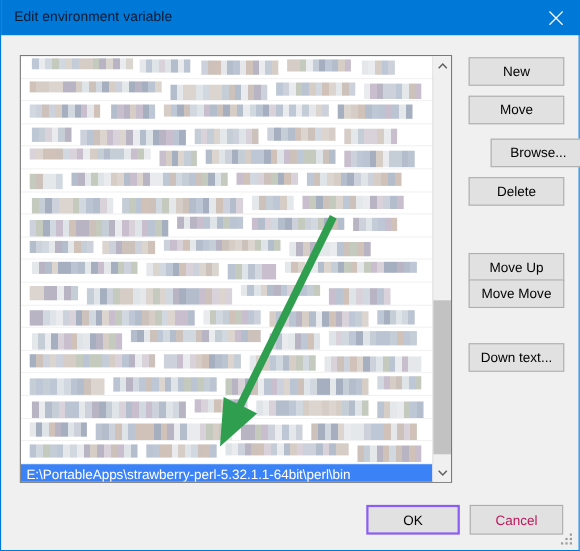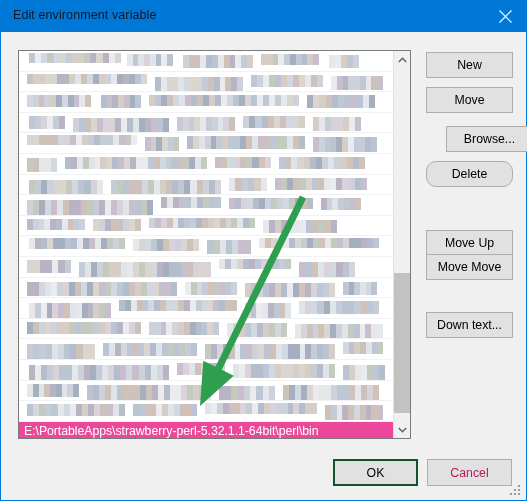--- a/index.html
+++ b/index.html
@@ -81,21 +81,21 @@
   }
   .row .censor {
     position: absolute;
     left: 4px;
     top: 2px;
     height: 16px;
     filter: blur(0.4px);
     opacity: 0.92;
   }
   .row.selected {
-    background: #ec4899;
+    background: #3b82f6;
     border-bottom: 1px solid #0a7bd8;
   }
   .row .sel-text {
     position: absolute;
     left: 5px;
     top: 2px;
     font-size: 12.3px;
     color: #ffffff;
     white-space: nowrap;
     letter-spacing: -0.05px;
@@ -153,21 +153,21 @@
 
   
   #ok-button {
     position: absolute;
     left: 332px;
     top: 459px;
     width: 85px;
     height: 27px;
     box-sizing: border-box;
     background: #e1e1e1;
-    border: 2px solid #14532d;
+    border: 2px solid #8b5cf6;
     color: #000000;
     font-size: 12.3px;
     font-family: "Liberation Sans", sans-serif;
     display: flex;
     align-items: center;
     justify-content: center;
   }
   #cancel-button {
     position: absolute;
     left: 426px;
@@ -354,21 +354,21 @@
           <polyline points="0.8,1 4.5,4.8 8.2,1" fill="none" stroke="#606060" stroke-width="1.4"></polyline>
         </svg>
       </div>
     </div>
   </div>
 
   <div id="side-button-column">
       <button class="sidebtn" style="top: 52px;">New</button>
       <button class="sidebtn" style="top: 87px;">Move</button>
       <button class="sidebtn" style="top: 126px; margin-left: 20px;">Browse...</button>
-      <button class="sidebtn" style="top: 161px; border-radius: 10px;">Delete</button>
+      <button class="sidebtn" style="top: 161px;">Delete</button>
       <button class="sidebtn" style="top: 230px;">Move Up</button>
       <button class="sidebtn" style="top: 254px;">Move Move</button>
       <button class="sidebtn" style="top: 312px;">Down text...</button>
     </div>
 
   <button id="ok-button">OK</button>
   <button id="cancel-button">Cancel</button>
 
   <div id="resize-grip">
       <i style="left: 8px; top: 0px;"></i>

